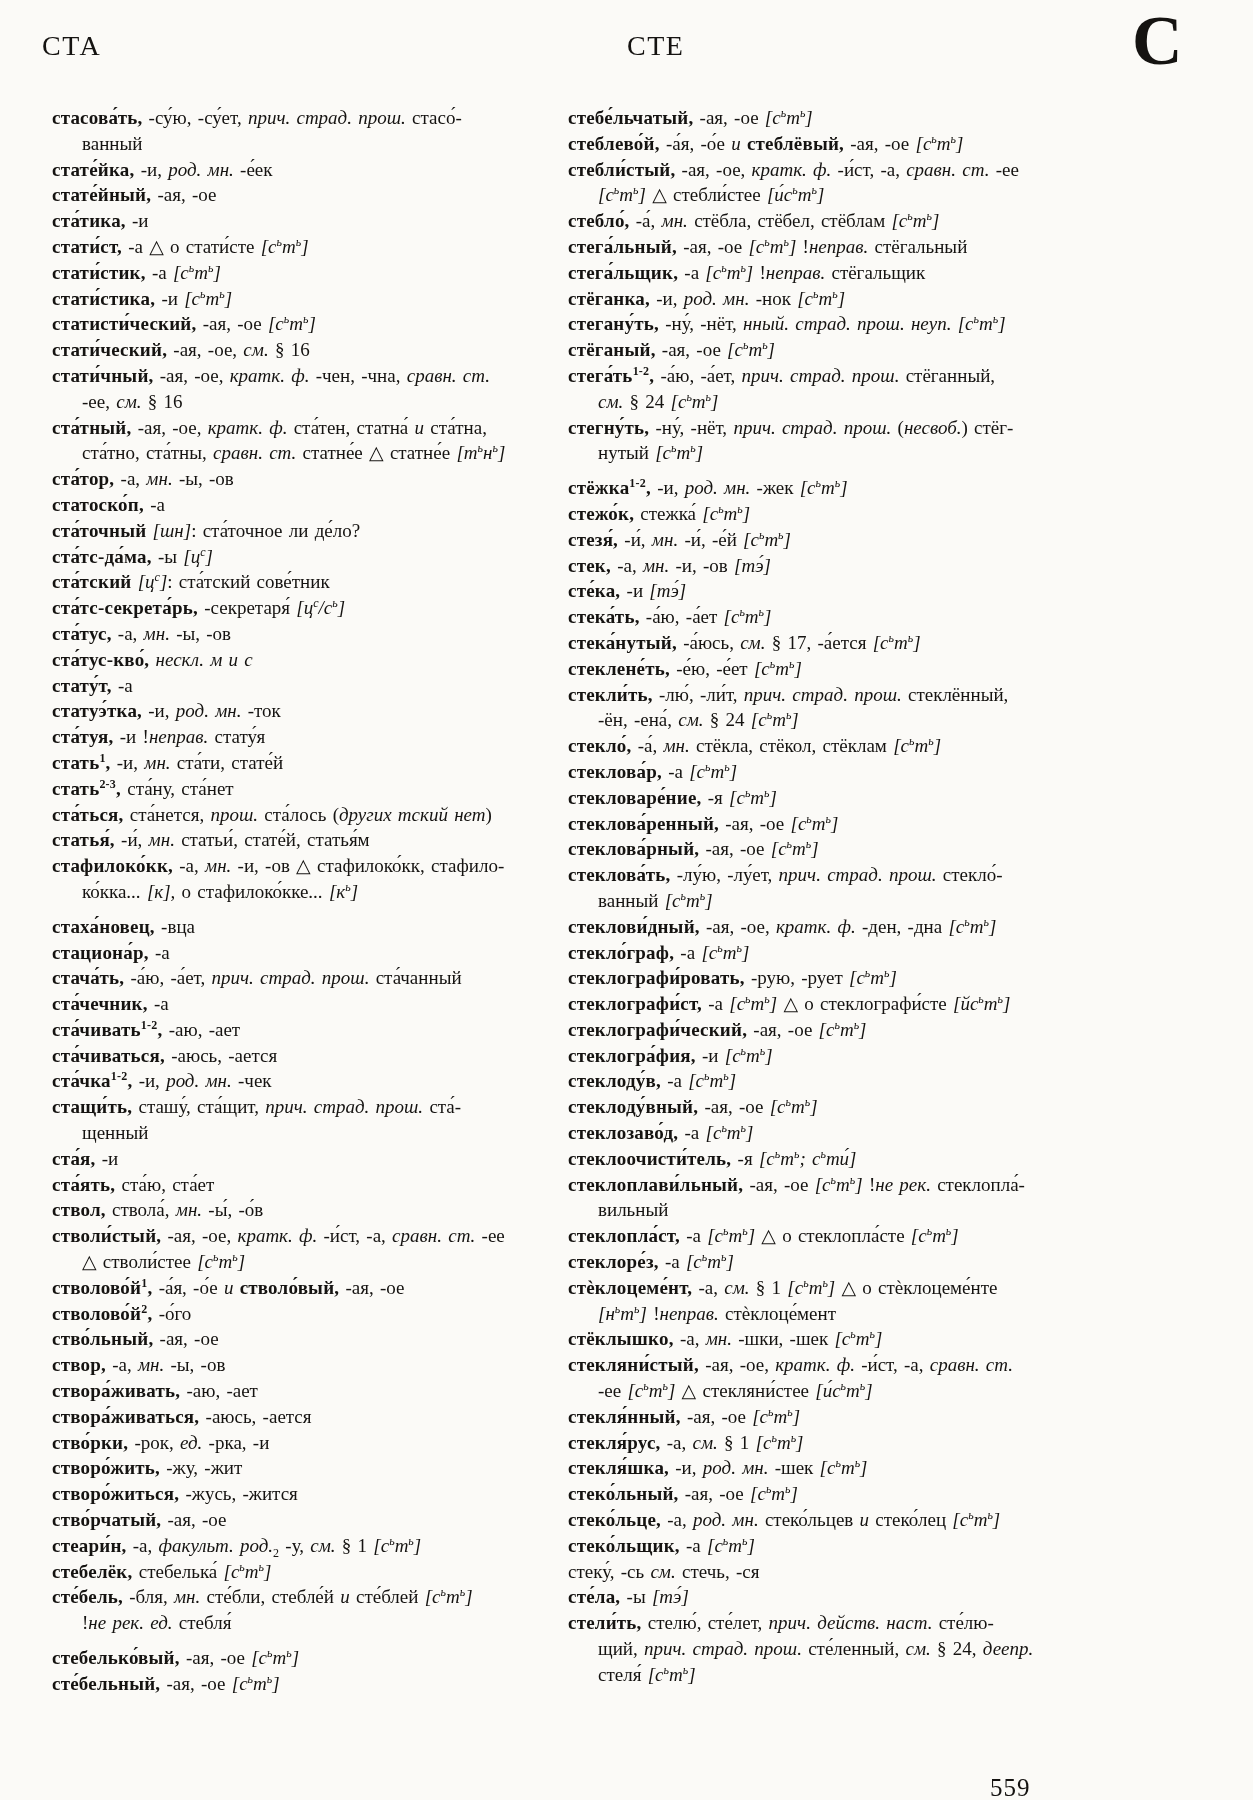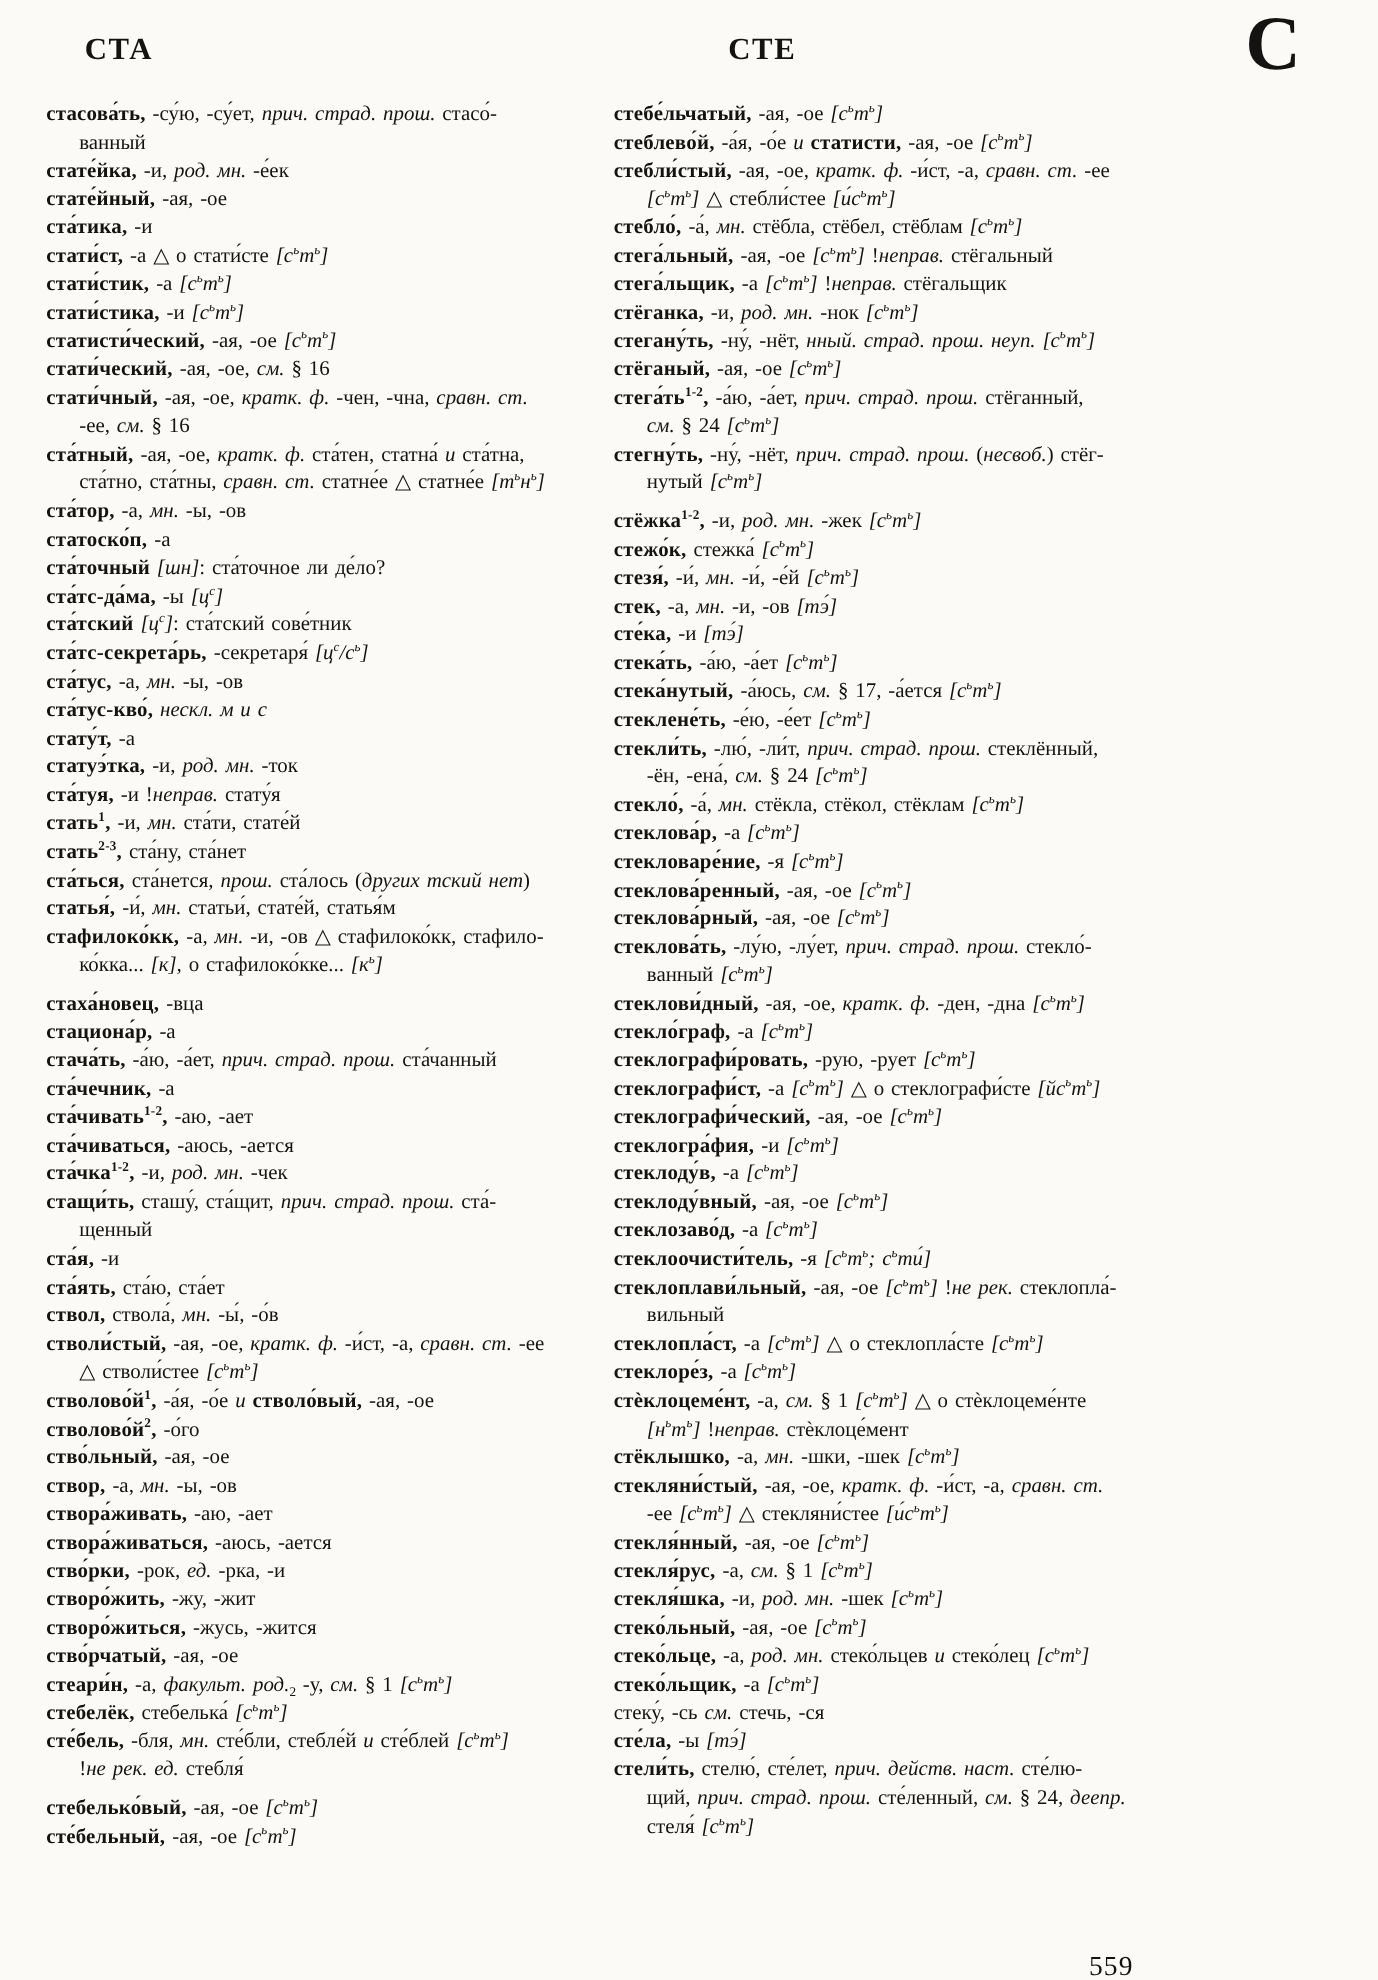--- a/index.html
+++ b/index.html
@@ -6,32 +6,33 @@
   body {
     width:1253px; height:1800px;
     background:#fbfaf7;
     font-family:"Liberation Serif", serif;
     color:#151311;
     position:relative;
     overflow:hidden;
   }
   .running-head {
     position:absolute; top:30px;
-    font-weight:bold; font-size:28px; letter-spacing:1.5px;margin-left:35px;
+    font-weight:normal; font-size:28px; letter-spacing:1.5px;
   }
   #hdr-left  { left:42px; }
   #hdr-right { left:627px; }
   .section-letter {
     position:absolute; top:6px; left:1132px;
     font-size:70px; font-weight:bold; line-height:1;
   }
   .col {
-    position:absolute; top:91px;
+    position:absolute; top:105px;
     width:512px; height:1660px;
     overflow:hidden;
+    margin-left:10px;
   }
   #col-left  { left:42px;  }
   #col-right { left:558px; width:520px; }
   .entry {
     font-size:19px;
     line-height:25.8px;
     padding-left:30px;
     text-indent:-30px;
     white-space:nowrap;
     word-spacing:1.5px;
@@ -106,21 +107,21 @@
     <div class="entry"><b>ство́рчатый,</b> -ая, -ое</div>
     <div class="entry"><b>стеари́н,</b> -а, <i>факульт. род.</i><sub>2</sub> -у, <i>см.</i> § 1 <i>[с<sup>ь</sup>т<sup>ь</sup>]</i></div>
     <div class="entry"><b>стебелёк,</b> стебелька́ <i>[с<sup>ь</sup>т<sup>ь</sup>]</i></div>
     <div class="entry"><b>сте́бель,</b> -бля, <i>мн.</i> сте́бли, стебле́й <i>и</i> сте́блей <i>[с<sup>ь</sup>т<sup>ь</sup>]</i><br>!<i>не рек. ед.</i> стебля́</div>
     <div class="entry gap"><b>стебелько́вый,</b> -ая, -ое <i>[с<sup>ь</sup>т<sup>ь</sup>]</i></div>
     <div class="entry"><b>сте́бельный,</b> -ая, -ое <i>[с<sup>ь</sup>т<sup>ь</sup>]</i></div>
   </div>
 
 <div class="col" id="col-right">
     <div class="entry"><b>стебе́льчатый,</b> -ая, -ое <i>[с<sup>ь</sup>т<sup>ь</sup>]</i></div>
-    <div class="entry"><b>стеблево́й,</b> -а́я, -о́е <i>и</i> <b>статисти,</b> -ая, -ое <i>[с<sup>ь</sup>т<sup>ь</sup>]</i></div>
+    <div class="entry"><b>стеблево́й,</b> -а́я, -о́е <i>и</i> <b>стеблёвый,</b> -ая, -ое <i>[с<sup>ь</sup>т<sup>ь</sup>]</i></div>
     <div class="entry"><b>стебли́стый,</b> -ая, -ое, <i>кратк. ф.</i> -и́ст, -а, <i>сравн. ст.</i> -ее<br><i>[с<sup>ь</sup>т<sup>ь</sup>]</i> △ стебли́стее <i>[и́с<sup>ь</sup>т<sup>ь</sup>]</i></div>
     <div class="entry"><b>стебло́,</b> -а́, <i>мн.</i> стёбла, стёбел, стёблам <i>[с<sup>ь</sup>т<sup>ь</sup>]</i></div>
     <div class="entry"><b>стега́льный,</b> -ая, -ое <i>[с<sup>ь</sup>т<sup>ь</sup>]</i> !<i>неправ.</i> стёгальный</div>
     <div class="entry"><b>стега́льщик,</b> -а <i>[с<sup>ь</sup>т<sup>ь</sup>]</i> !<i>неправ.</i> стёгальщик</div>
     <div class="entry"><b>стёганка,</b> -и, <i>род. мн.</i> -нок <i>[с<sup>ь</sup>т<sup>ь</sup>]</i></div>
     <div class="entry"><b>стегану́ть,</b> -ну́, -нёт, <i>нный. страд. прош. неуп.</i> <i>[с<sup>ь</sup>т<sup>ь</sup>]</i></div>
     <div class="entry"><b>стёганый,</b> -ая, -ое <i>[с<sup>ь</sup>т<sup>ь</sup>]</i></div>
     <div class="entry"><b>стега́ть<sup>1-2</sup>,</b> -а́ю, -а́ет, <i>прич. страд. прош.</i> стёганный,<br><i>см.</i> § 24 <i>[с<sup>ь</sup>т<sup>ь</sup>]</i></div>
     <div class="entry"><b>стегну́ть,</b> -ну́, -нёт, <i>прич. страд. прош.</i> (<i>несвоб.</i>) стёг-<br>нутый <i>[с<sup>ь</sup>т<sup>ь</sup>]</i></div>
     <div class="entry gap"><b>стёжка<sup>1-2</sup>,</b> -и, <i>род. мн.</i> -жек <i>[с<sup>ь</sup>т<sup>ь</sup>]</i></div>

